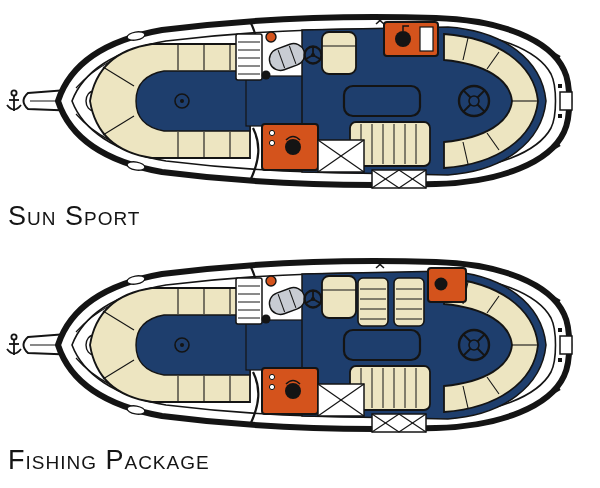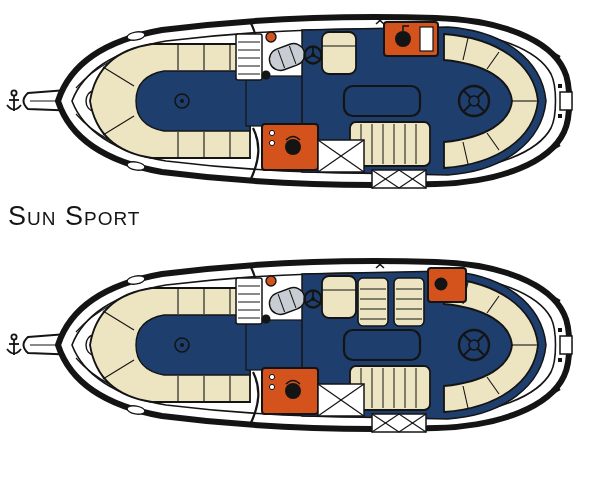--- a/index.html
+++ b/index.html
@@ -205,15 +205,16 @@
         <line class="o" stroke-width="1" x1="396" y1="45" x2="422" y2="45"></line>
         <line class="o" stroke-width="1" x1="396" y1="55" x2="422" y2="55"></line>
         <line class="o" stroke-width="1" x1="396" y1="65" x2="422" y2="65"></line>
         <line class="o" stroke-width="1" x1="396" y1="75" x2="422" y2="75"></line>
       </g>
       <g>
         <rect class="acc" stroke-width="2" x="428" y="24" width="38" height="34" rx="3"></rect>
         <circle class="inkfill" cx="441" cy="40" r="6.5"></circle>
       </g>
     </svg>
+    <figcaption class="label">Fishing Package</figcaption>
   </figure>
 
 </main>
 
 </body></html>

